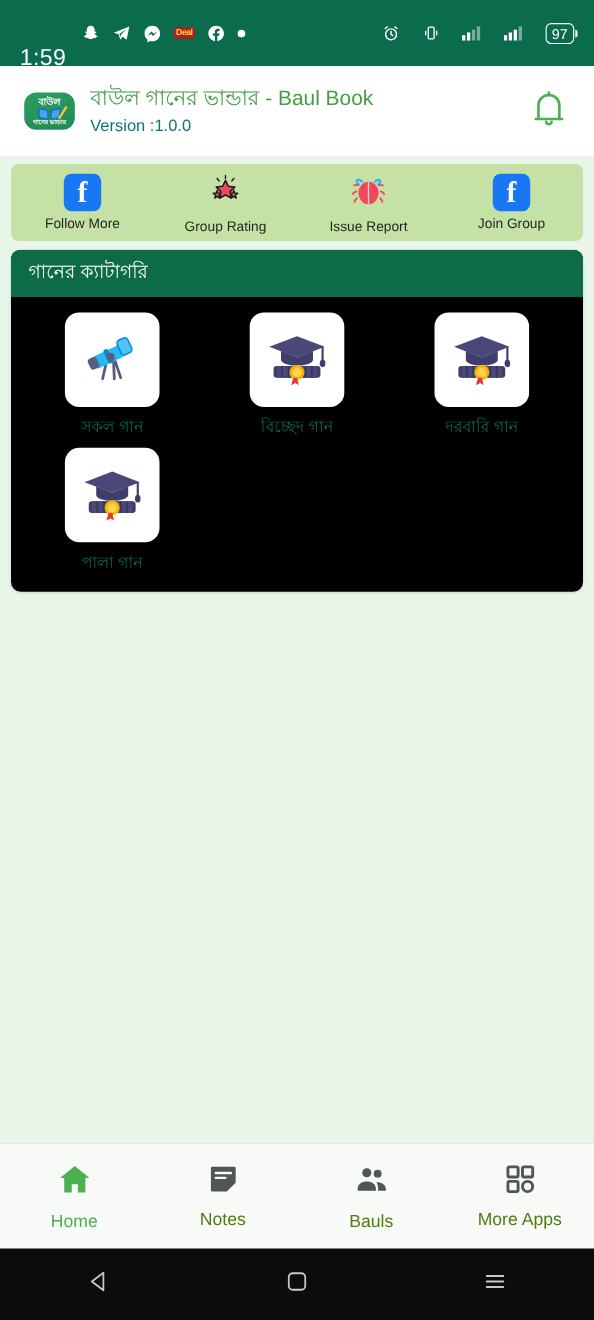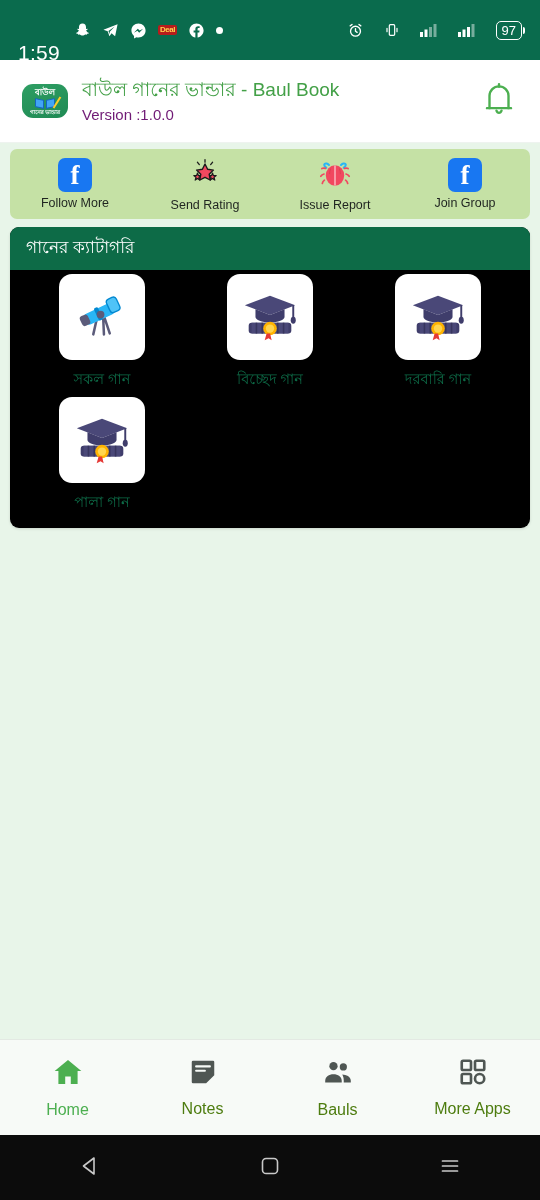--- a/index.html
+++ b/index.html
@@ -53,21 +53,21 @@
   }
   .logo-book-l { left: 0; transform: skewY(12deg); border-radius: 1px 0 0 1px; }
   .logo-book-r { right: 0; transform: skewY(-12deg); border-radius: 0 1px 1px 0; }
   .logo-pen {
     position: absolute; right: -3px; top: -2px; width: 2px; height: 13px;
     background: #ffca28; transform: rotate(32deg);
   }
   .logo-bot { font-size: 5.5px; font-weight: bold; }
   .appbar-text { flex: 1; margin-left: 14px; }
   .app-title { color: #43a047; font-size: 19px; font-weight: 500; line-height: 26px; white-space: nowrap; }
-  .app-version { color: #701a75; font-size: 15px; line-height: 21px; margin-top: 1px; }
+  .app-version { color: #0f766e; font-size: 15px; line-height: 21px; margin-top: 1px; }
   .bell-btn { width: 46px; height: 46px; display: flex; align-items: center; justify-content: center; }
 
   
   .actionbar-wrap { padding: 6px 10px 8px; background: #e8f5e9; flex: 0 0 auto; }
   .actionbar {
     background: #c5e1a5; border-radius: 7px; height: 70px;
     display: flex; align-items: center;
   }
   .action { flex: 1; display: flex; flex-direction: column; align-items: center; gap: 4px; }
   .action-label { font-size: 12.5px; color: #1f2420; line-height: 14px; }
@@ -82,21 +82,21 @@
   .card {
     background: #000000; border-radius: 9px; overflow: hidden;
     box-shadow: 0 1px 3px rgba(0,0,0,.13);
   }
   .card-header {
     background: #0d6b47; color: #ffffff; font-size: 17px; font-weight: 500;
     padding: 10px 16px 11px; line-height: 22px;
   }
   .cat-grid {
     display: grid; grid-template-columns: repeat(3, 1fr);
-    padding: 4px 8px 16px; row-gap: 8px;
+    padding: 14px 8px 16px; row-gap: 8px;
   }
   .cat-item { display: flex; flex-direction: column; align-items: center; }
   .cat-tile {
     width: 86px; height: 86px; background: #ffffff; border-radius: 13px;
     display: flex; align-items: center; justify-content: center;
     box-shadow: 0 1px 4px rgba(0,0,0,.14);
   }
   .cat-label { margin-top: 9px; font-size: 14.5px; color: #0d6b47; font-weight: 500; line-height: 20px; }
 
   
@@ -214,21 +214,21 @@
 
       <div class="action">
         <span>
           <svg width="36" height="34" viewBox="0 0 36 34">
             <path d="M10.5 22.5l2.3 1.6-.8-2.7 2.2-1.8h-2.8L10.5 17l-.9 2.6H6.8l2.2 1.8-.8 2.7z" fill="#f1485f" stroke="#1b1b1b" stroke-width="1.2" stroke-linejoin="round"></path>
             <path d="M25.5 22.5l2.3 1.6-.8-2.7 2.2-1.8h-2.8L25.5 17l-.9 2.6h-2.8l2.2 1.8-.8 2.7z" fill="#f1485f" stroke="#1b1b1b" stroke-width="1.2" stroke-linejoin="round"></path>
             <path d="M18 8l2.6 5.3 5.8.8-4.2 4.1 1 5.8-5.2-2.7-5.2 2.7 1-5.8-4.2-4.1 5.8-.8z" fill="#f1485f" stroke="#1b1b1b" stroke-width="1.4" stroke-linejoin="round"></path>
             <path d="M10.4 6.2c.6 1 1.2 1.7 1.9 2.3M25.6 6.2c-.6 1-1.2 1.7-1.9 2.3M18 3.6v2.6" stroke="#1b1b1b" stroke-width="1.3" stroke-linecap="round" fill="none"></path>
           </svg>
         </span>
-        <span class="action-label">Send Rating</span>
+        <span class="action-label">Group Rating</span>
       </div>
 
       <div class="action">
         <span>
           <svg width="34" height="34" viewBox="0 0 34 34">
             <path d="M11 9c-1.6-1.6-3.4-2-4.4-1 -1 1 .1 2.6 1.6 3.6M23 9c1.6-1.6 3.4-2 4.4-1 1 1-.1 2.6-1.6 3.6" stroke="#29b6f6" stroke-width="2" fill="none" stroke-linecap="round"></path>
             <path d="M6 18c-1.6.4-2.6 1.3-3.2 2.3M28 18c1.6.4 2.6 1.3 3.2 2.3M6.4 24.2c-1.3 1-1.9 2.2-2.1 3.3M27.6 24.2c1.3 1 1.9 2.2 2.1 3.3M7.5 12.4c-1.4-.5-2.6-.4-3.6.1M26.5 12.4c1.4-.5 2.6-.4 3.6.1" stroke="#f1485f" stroke-width="1.7" fill="none" stroke-linecap="round"></path>
             <ellipse cx="17" cy="19.5" rx="9.2" ry="10.2" fill="#f1485f"></ellipse>
             <path d="M17 9.4v20.2" stroke="#ffd2d6" stroke-width="1.2"></path>
             <path d="M12.6 12.5c-.6 1.6-1 3.6-1 5.6M21.4 12.5c.6 1.6 1 3.6 1 5.6" stroke="#e03e52" stroke-width="1" fill="none"></path>

